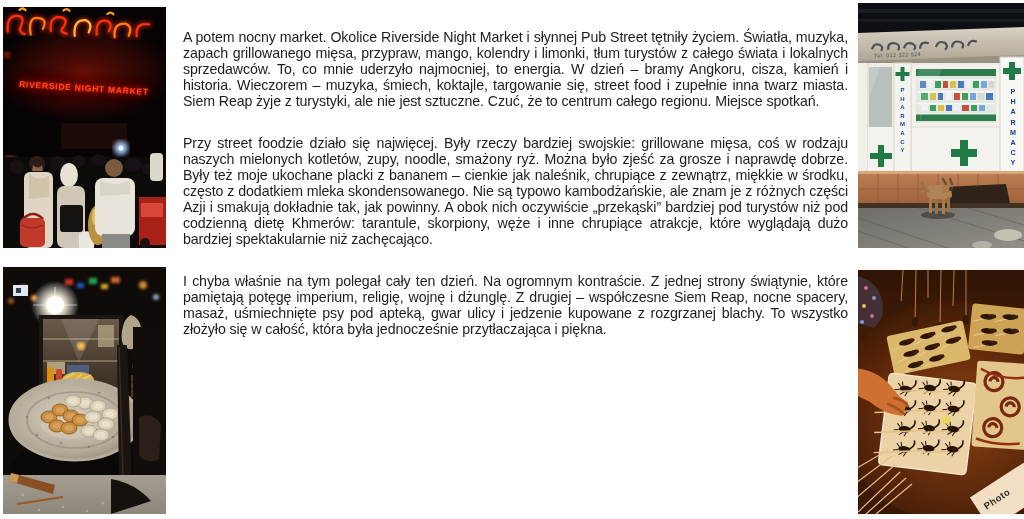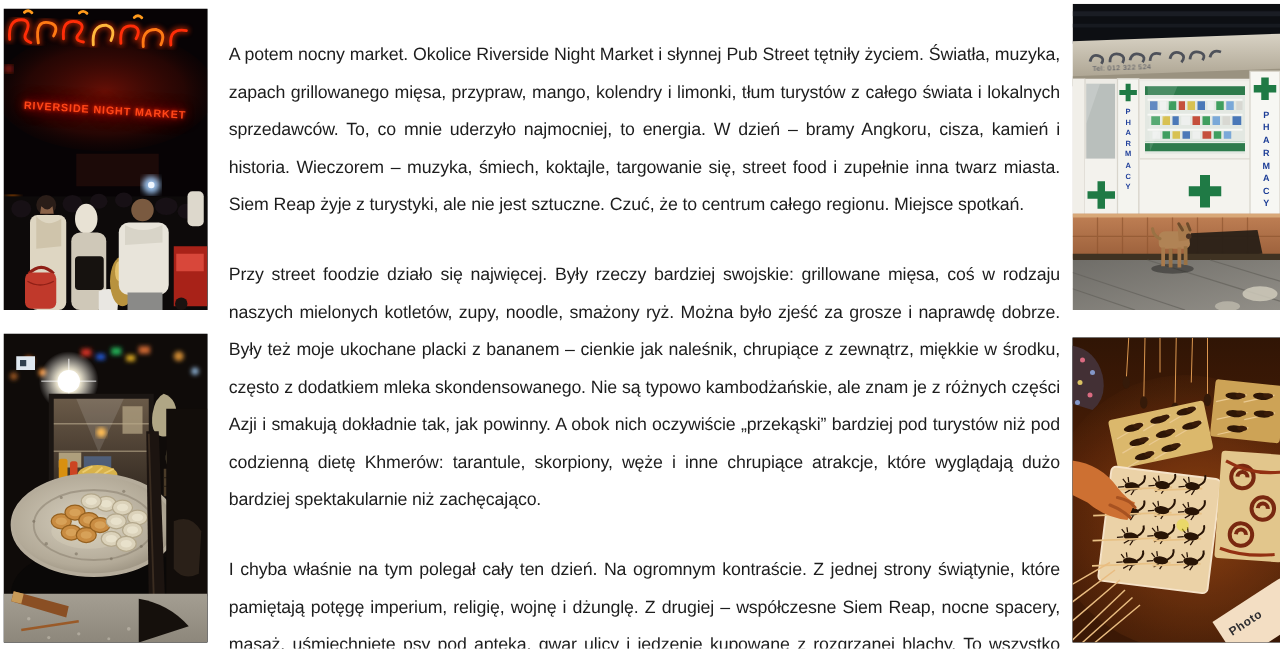--- a/index.html
+++ b/index.html
@@ -8,21 +8,21 @@
   .photo{position:absolute;overflow:hidden;background:#000;}
   .photo svg{display:block;position:absolute;left:0;top:0;}
   #photo-night-market{left:3px;top:7px;width:163px;height:241px;}
   #photo-griddle{left:3px;top:267px;width:163px;height:247px;}
   #photo-pharmacy{left:858px;top:3px;width:166px;height:245px;background:#e9e7e1;}
   #photo-skewers{left:858px;top:270px;width:166px;height:244px;}
   figure{margin:0;}
 
   
   #article{position:absolute;left:183px;top:29px;width:665px;color:#1d1d1d;}
-  #article p{margin:0 0 26px 0;font-size:14.2px;line-height:30px;text-align:justify;
+  #article p{margin:0 0 26px 0;font-size:14.2px;line-height:16px;text-align:justify;
              letter-spacing:-0.1px;}
 
   
   .neon-text{position:absolute;left:5px;top:76px;width:152px;text-align:center;
              font-weight:bold;font-size:8.6px;letter-spacing:0.7px;color:#ff4718;
              transform:rotate(3.5deg);white-space:nowrap;
              text-shadow:0 0 3px #ff2400,0 0 8px #d41e00,0 0 14px #8a1000;}
   .khmer-neon{position:absolute;left:5px;top:38px;}
 
   

